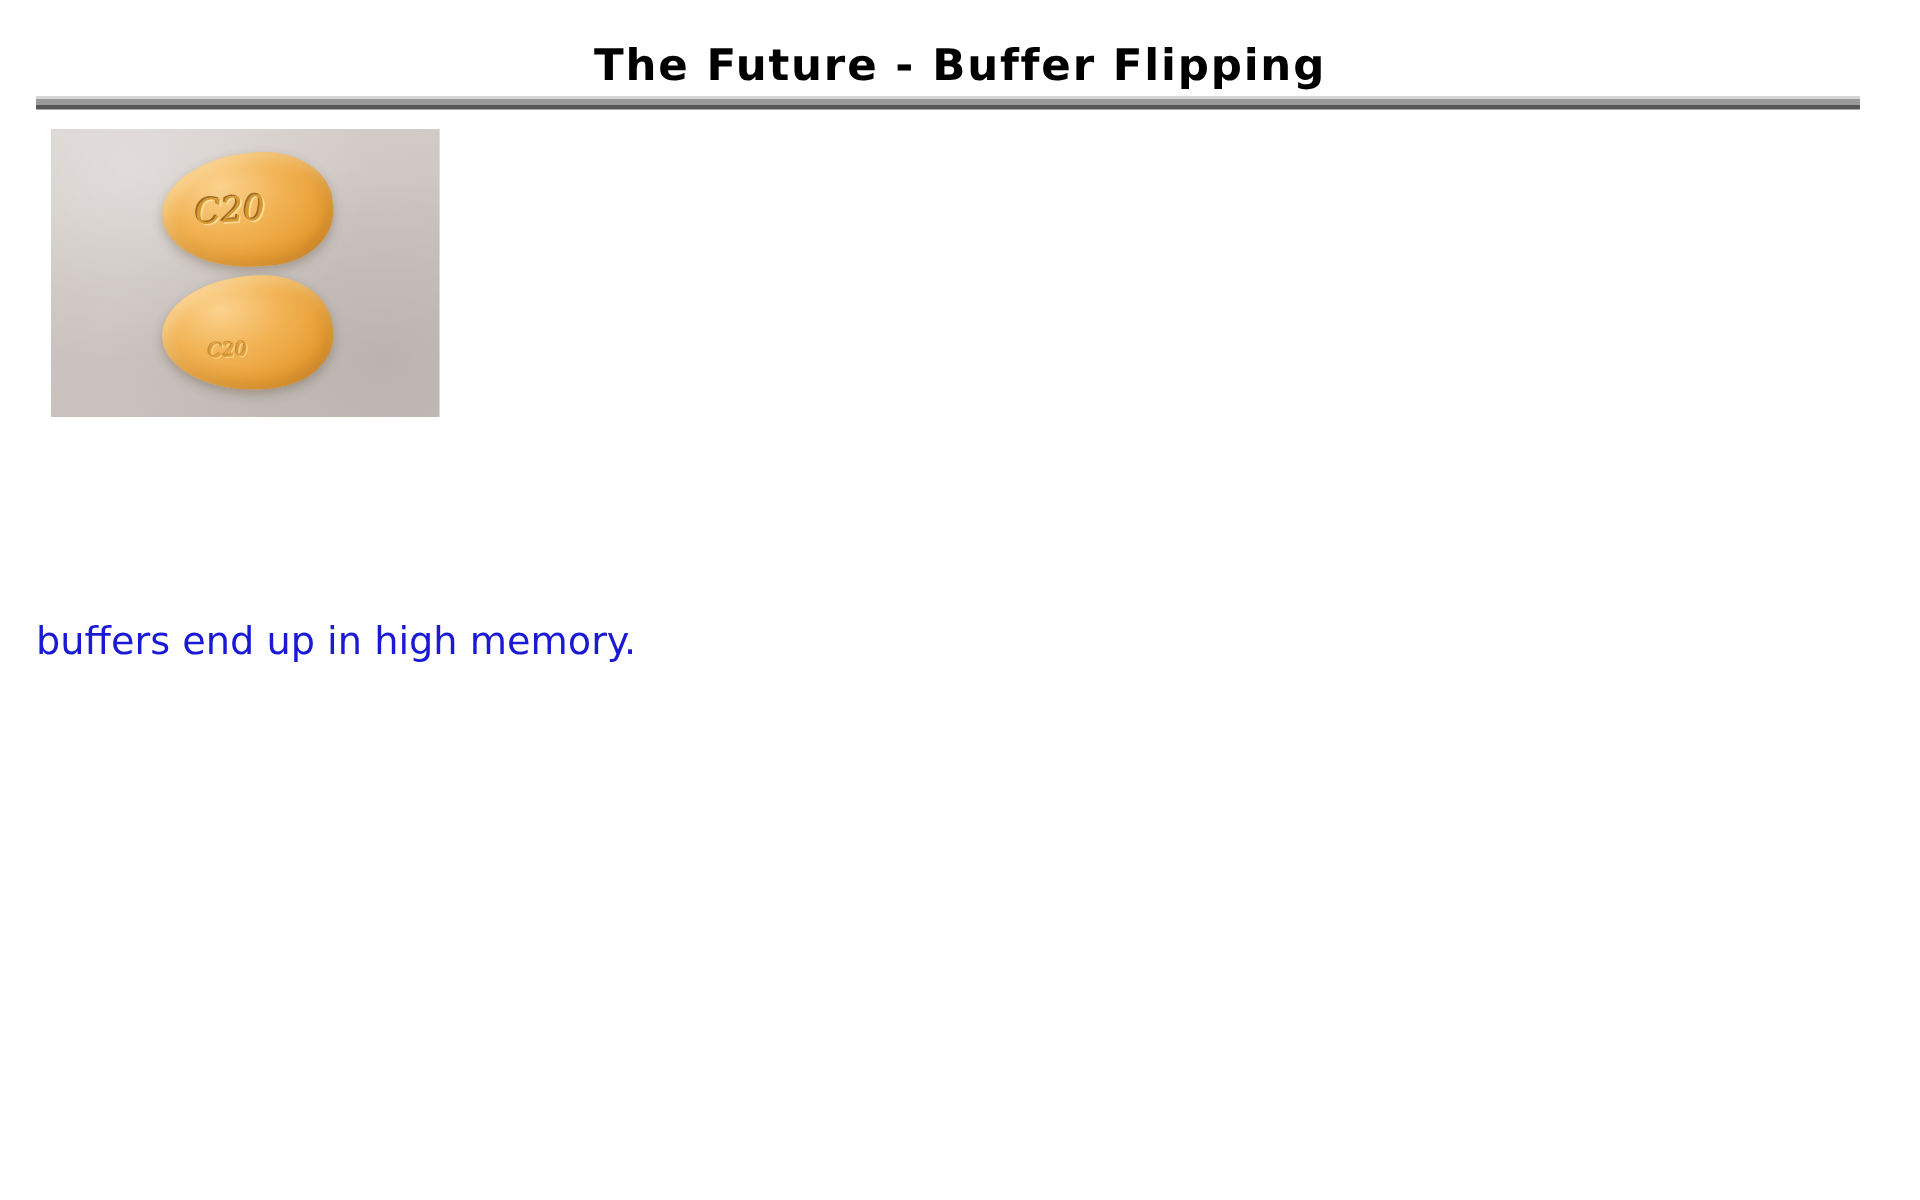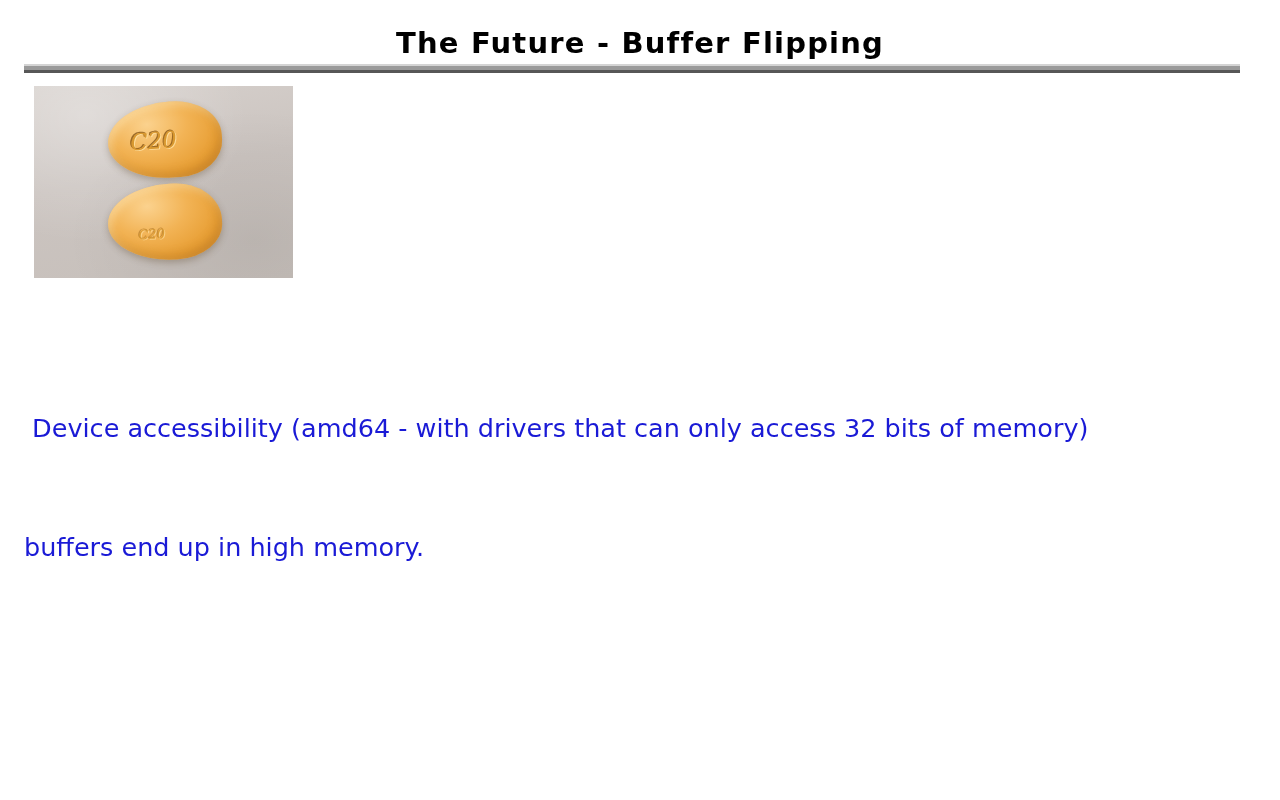--- a/index.html
+++ b/index.html
@@ -170,19 +170,18 @@
   <div class="grain"></div>
   <div class="pill pill-top">
     <div class="emboss">C20</div>
   </div>
   <div class="pill pill-bottom">
     <div class="emboss-faint">C20</div>
   </div>
 </div>
 
 <div class="body-block">
-  <span class="line"> Device accessibility (amd64 - with drivers that can only access 32 bits of memory)</span>
   <span class="line">buffers end up in high memory.</span>
   
   
   
   
 </div>
 
 </body></html>

